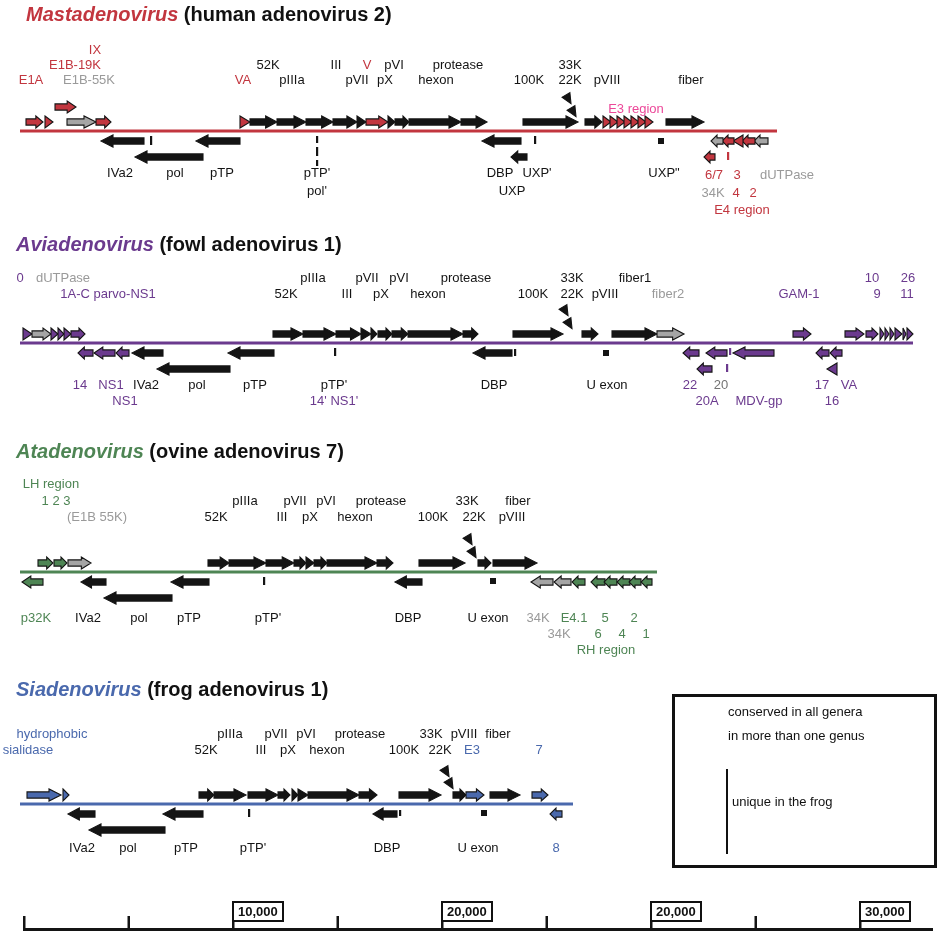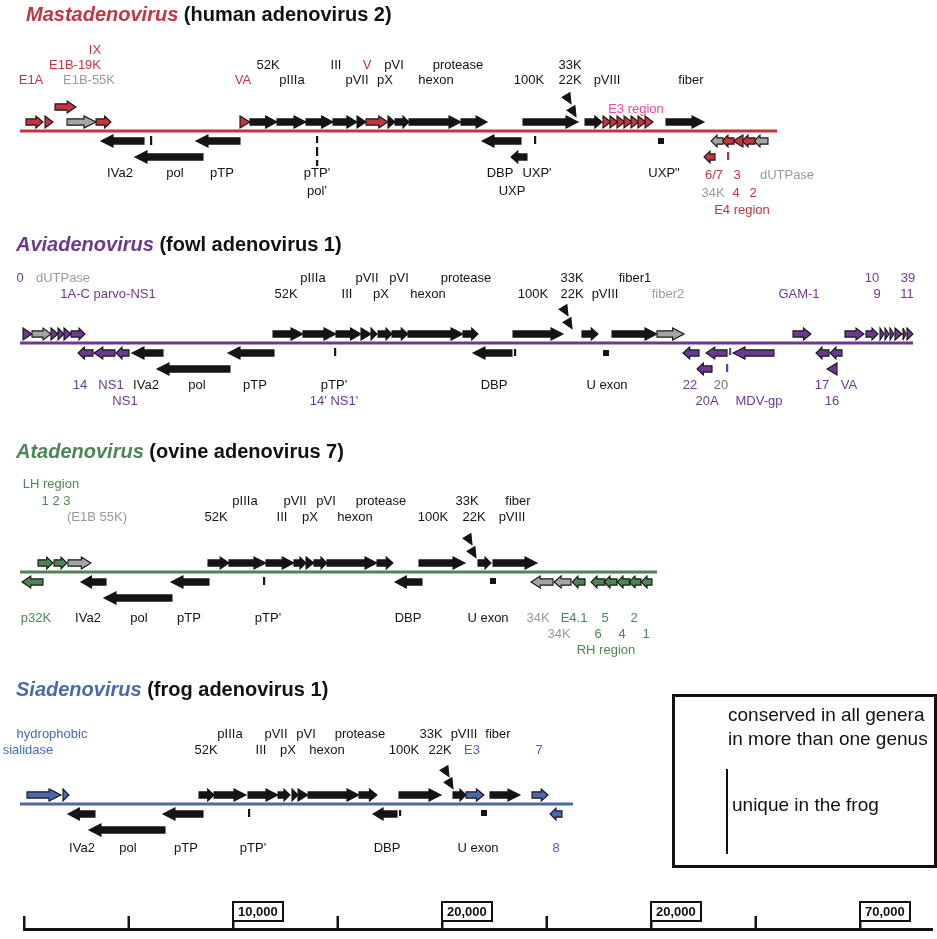--- a/index.html
+++ b/index.html
@@ -4,21 +4,21 @@
 <style>
   html,body{margin:0;padding:0;background:#ffffff;}
   #figure{position:relative;width:937px;height:939px;background:#fff;
           font-family:"Liberation Sans",sans-serif;overflow:hidden;}
   #fig{position:absolute;left:0;top:0;}
   .glabel{position:absolute;transform:translateX(-50%);white-space:nowrap;
           font-size:13px;line-height:1.05;color:#1a1a1a;}
   .gtitle{position:absolute;white-space:nowrap;font-size:20px;font-weight:bold;color:#111;}
   .gtitle .genus{font-style:italic;}
   #legend-box{position:absolute;border:3px solid #111;background:#fff;}
-  .legend-label{position:absolute;font-size:19px;color:#111;white-space:nowrap;}
+  .legend-label{position:absolute;font-size:13px;color:#111;white-space:nowrap;}
   #legend-vline{position:absolute;width:2px;background:#111;}
   .scale-box{position:absolute;border:2px solid #111;background:#fff;height:17px;
              font-size:13px;font-weight:bold;color:#111;text-align:center;
              line-height:17px;padding:0 4px;}
 </style>
 </head>
 <body>
 
 <div id="figure">
   <svg id="fig" width="937" height="939" viewBox="0 0 937 939">
@@ -236,21 +236,21 @@
       <span class="glabel" style="left: 20px; top: 271px; color: rgb(107, 58, 142);">0</span>
       <span class="glabel" style="left: 63px; top: 271px; color: rgb(154, 154, 154);">dUTPase</span>
       <span class="glabel" style="left: 108px; top: 287px; color: rgb(107, 58, 142);">1A-C parvo-NS1</span>
       <span class="glabel" style="left: 313px; top: 271px; color: rgb(20, 20, 20);">pIIIa</span>
       <span class="glabel" style="left: 367px; top: 271px; color: rgb(20, 20, 20);">pVII</span>
       <span class="glabel" style="left: 399px; top: 271px; color: rgb(20, 20, 20);">pVI</span>
       <span class="glabel" style="left: 466px; top: 271px; color: rgb(20, 20, 20);">protease</span>
       <span class="glabel" style="left: 572px; top: 271px; color: rgb(20, 20, 20);">33K</span>
       <span class="glabel" style="left: 635px; top: 271px; color: rgb(20, 20, 20);">fiber1</span>
       <span class="glabel" style="left: 872px; top: 271px; color: rgb(107, 58, 142);">10</span>
-      <span class="glabel" style="left: 908px; top: 271px; color: rgb(107, 58, 142);">39</span>
+      <span class="glabel" style="left: 908px; top: 271px; color: rgb(107, 58, 142);">26</span>
       <span class="glabel" style="left: 286px; top: 287px; color: rgb(20, 20, 20);">52K</span>
       <span class="glabel" style="left: 347px; top: 287px; color: rgb(20, 20, 20);">III</span>
       <span class="glabel" style="left: 381px; top: 287px; color: rgb(20, 20, 20);">pX</span>
       <span class="glabel" style="left: 428px; top: 287px; color: rgb(20, 20, 20);">hexon</span>
       <span class="glabel" style="left: 533px; top: 287px; color: rgb(20, 20, 20);">100K</span>
       <span class="glabel" style="left: 572px; top: 287px; color: rgb(20, 20, 20);">22K</span>
       <span class="glabel" style="left: 605px; top: 287px; color: rgb(20, 20, 20);">pVIII</span>
       <span class="glabel" style="left: 668px; top: 287px; color: rgb(154, 154, 154);">fiber2</span>
       <span class="glabel" style="left: 799px; top: 287px; color: rgb(107, 58, 142);">GAM-1</span>
       <span class="glabel" style="left: 877px; top: 287px; color: rgb(107, 58, 142);">9</span>
@@ -335,15 +335,15 @@
   <div id="legend-box" style="left: 672px; top: 694px; width: 259px; height: 168px;"></div>
   <span class="legend-label" id="legend-row1" style="left: 728px; top: 704px;">conserved in all genera</span>
   <span class="legend-label" id="legend-row2" style="left: 728px; top: 728px;">in more than one genus</span>
   <span class="legend-label" id="legend-row3" style="left: 732px; top: 794px;">unique in the frog</span>
   <div id="legend-vline" style="left: 726px; top: 769px; height: 85px;"></div>
 
   <div id="scaleboxes">
       <div class="scale-box" style="left: 232px; top: 901px;">10,000</div>
       <div class="scale-box" style="left: 441px; top: 901px;">20,000</div>
       <div class="scale-box" style="left: 650px; top: 901px;">20,000</div>
-      <div class="scale-box" style="left: 859px; top: 901px;">70,000</div>
+      <div class="scale-box" style="left: 859px; top: 901px;">30,000</div>
     </div>
 </div>
 
 </body></html>

